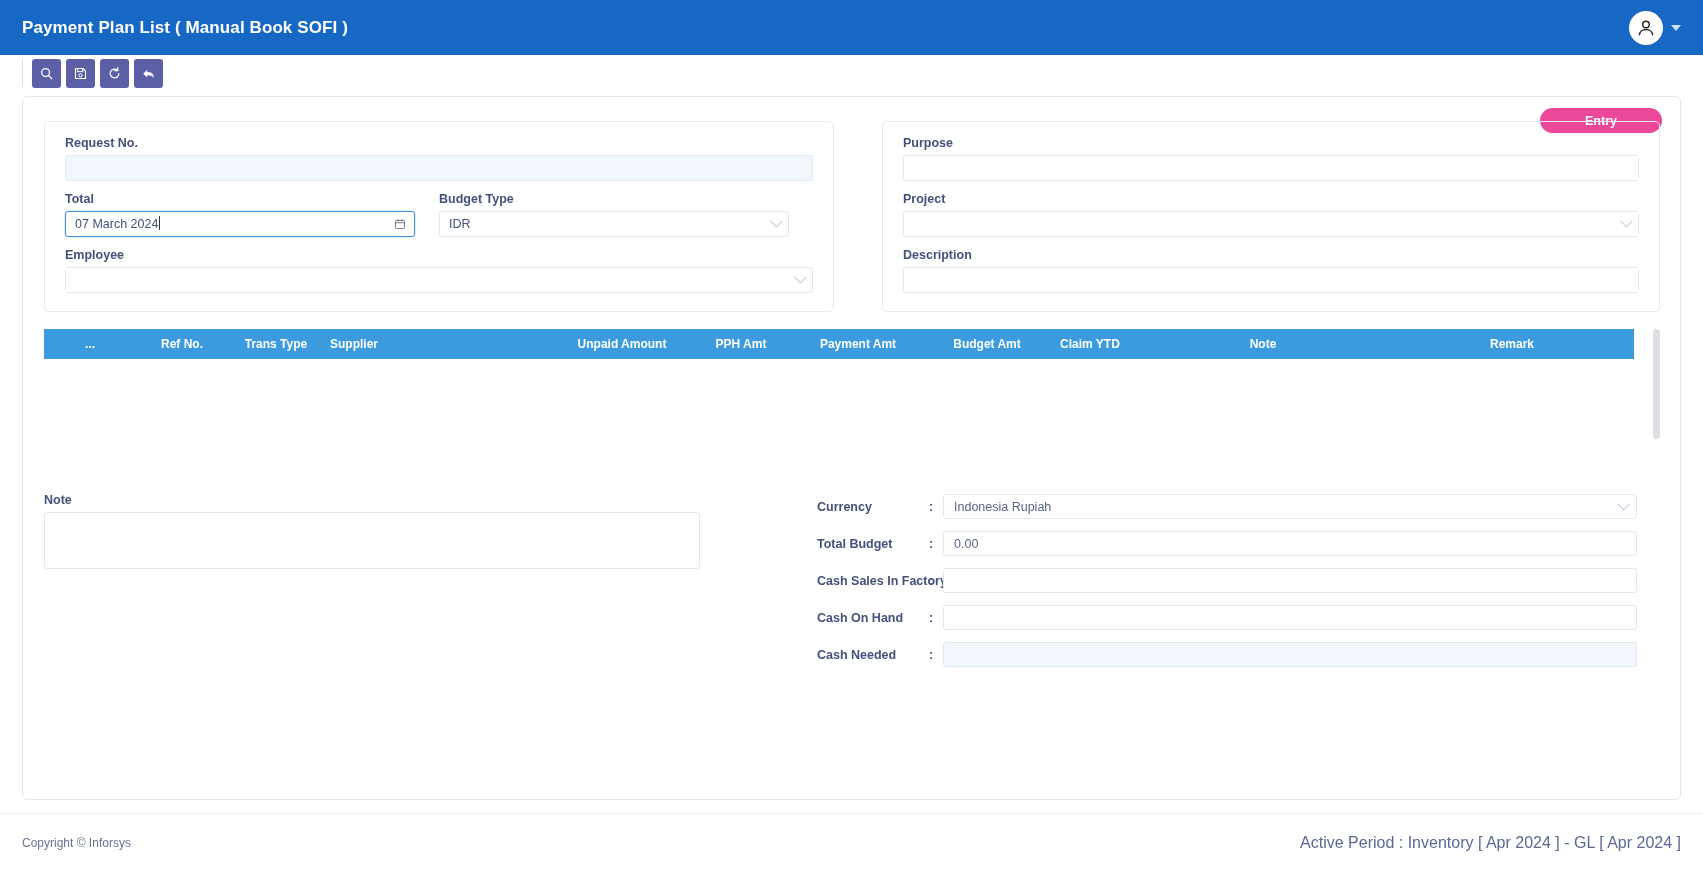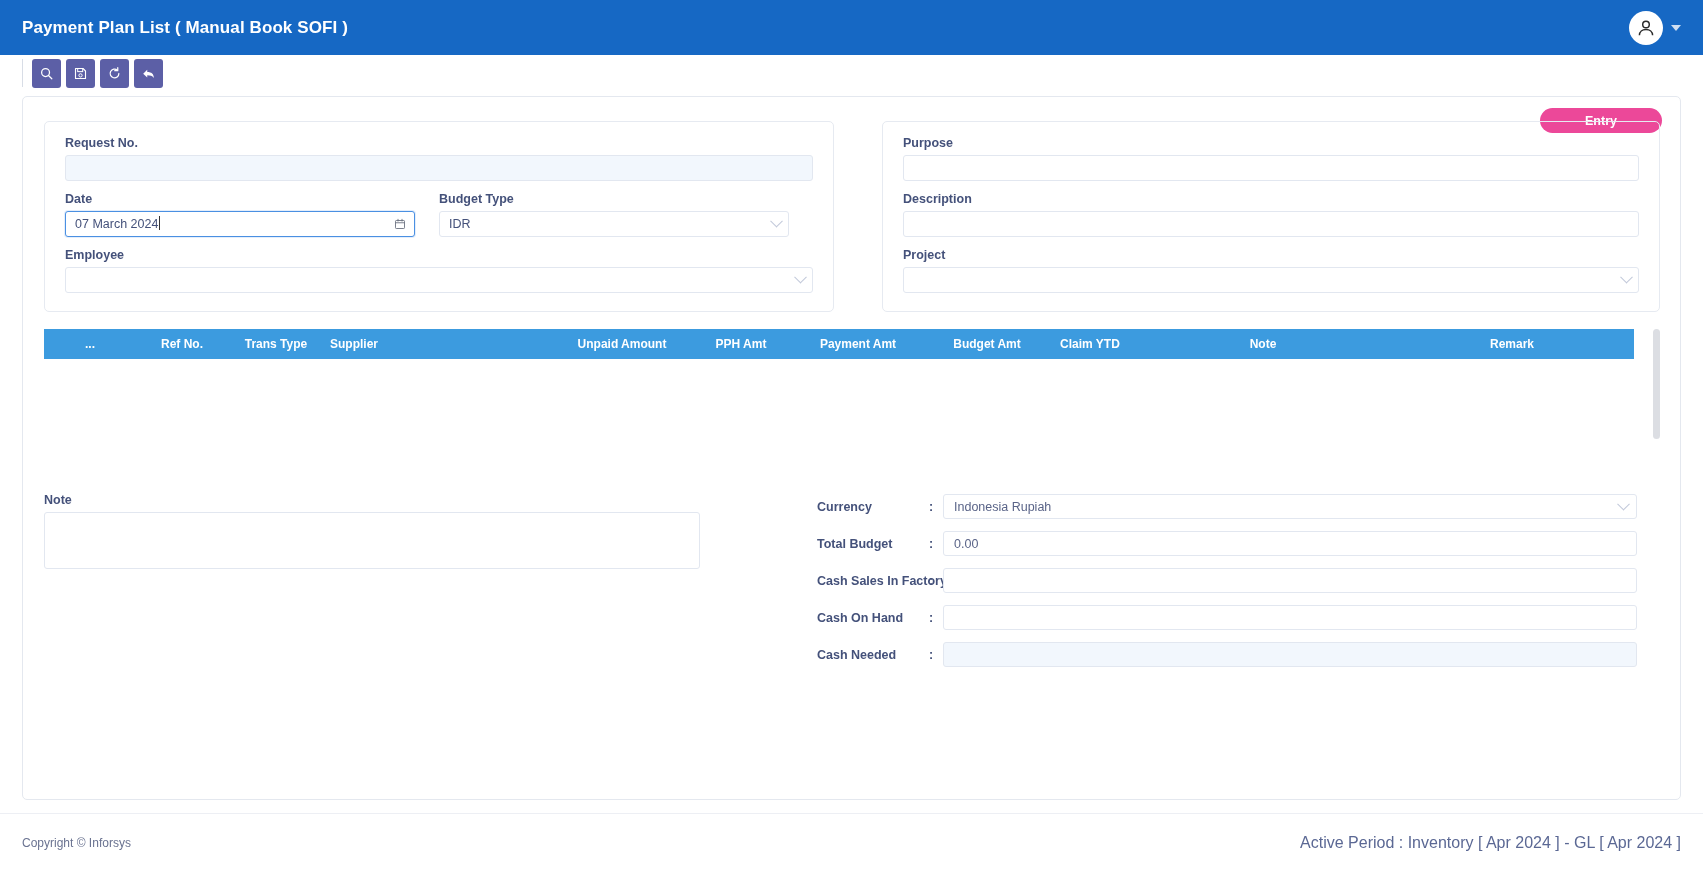--- a/index.html
+++ b/index.html
@@ -333,21 +333,21 @@
   <div class="panels">
 
     <div class="panel-left">
       <div class="fld">
         <label class="fld-label">Request No.</label>
         <input class="inp readonly" readonly="" value="" style="">
       </div>
 
       <div class="fld-row">
         <div class="fld" style="width:350px">
-          <label class="fld-label">Date</label>
+          <label class="fld-label">Total</label>
           <div class="inp inp-wrap focused" style="display:flex;align-items:center;padding:0 9px;">
             <span>07 March 2024</span>
               <span class="caret-input"></span>
             <span class="icon-right">
               <svg width="12" height="12" viewBox="0 0 24 24">
                 <rect x="3" y="5" width="18" height="16" rx="1.5" fill="none" stroke="#6b7280" stroke-width="1.8"></rect>
                 <line x1="3" y1="9.5" x2="21" y2="9.5" stroke="#6b7280" stroke-width="1.8"></line>
                 <line x1="8" y1="2.6" x2="8" y2="6.2" stroke="#6b7280" stroke-width="1.8" stroke-linecap="round"></line>
                 <line x1="16" y1="2.6" x2="16" y2="6.2" stroke="#6b7280" stroke-width="1.8" stroke-linecap="round"></line>
               </svg>
@@ -376,31 +376,31 @@
         </div>
       </div>
     </div>
 
     <div class="panel-right">
       <div class="fld">
         <label class="fld-label">Purpose</label>
         <input class="inp" value="" style="">
       </div>
       <div class="fld">
-        <label class="fld-label">Description</label>
-        <input class="inp" value="" style="">
-      </div>
-      <div class="fld">
         <label class="fld-label">Project</label>
         <div class="inp-wrap">
           <input class="inp" value="" style="">
           <span class="icon-right">
               <i class="chev"></i>
             </span>
         </div>
+      </div>
+      <div class="fld">
+        <label class="fld-label">Description</label>
+        <input class="inp" value="" style="">
       </div>
     </div>
   </div>
 
   <div class="table-wrap">
     <div class="thead" id="thead">
         <div class="th" style="width: 92px; text-align: center;">...</div>
         <div class="th" style="width: 92px; text-align: center;">Ref No.</div>
         <div class="th" style="width: 96px; text-align: center;">Trans Type</div>
         <div class="th" style="width: 234px; text-align: left;">Supplier</div>

